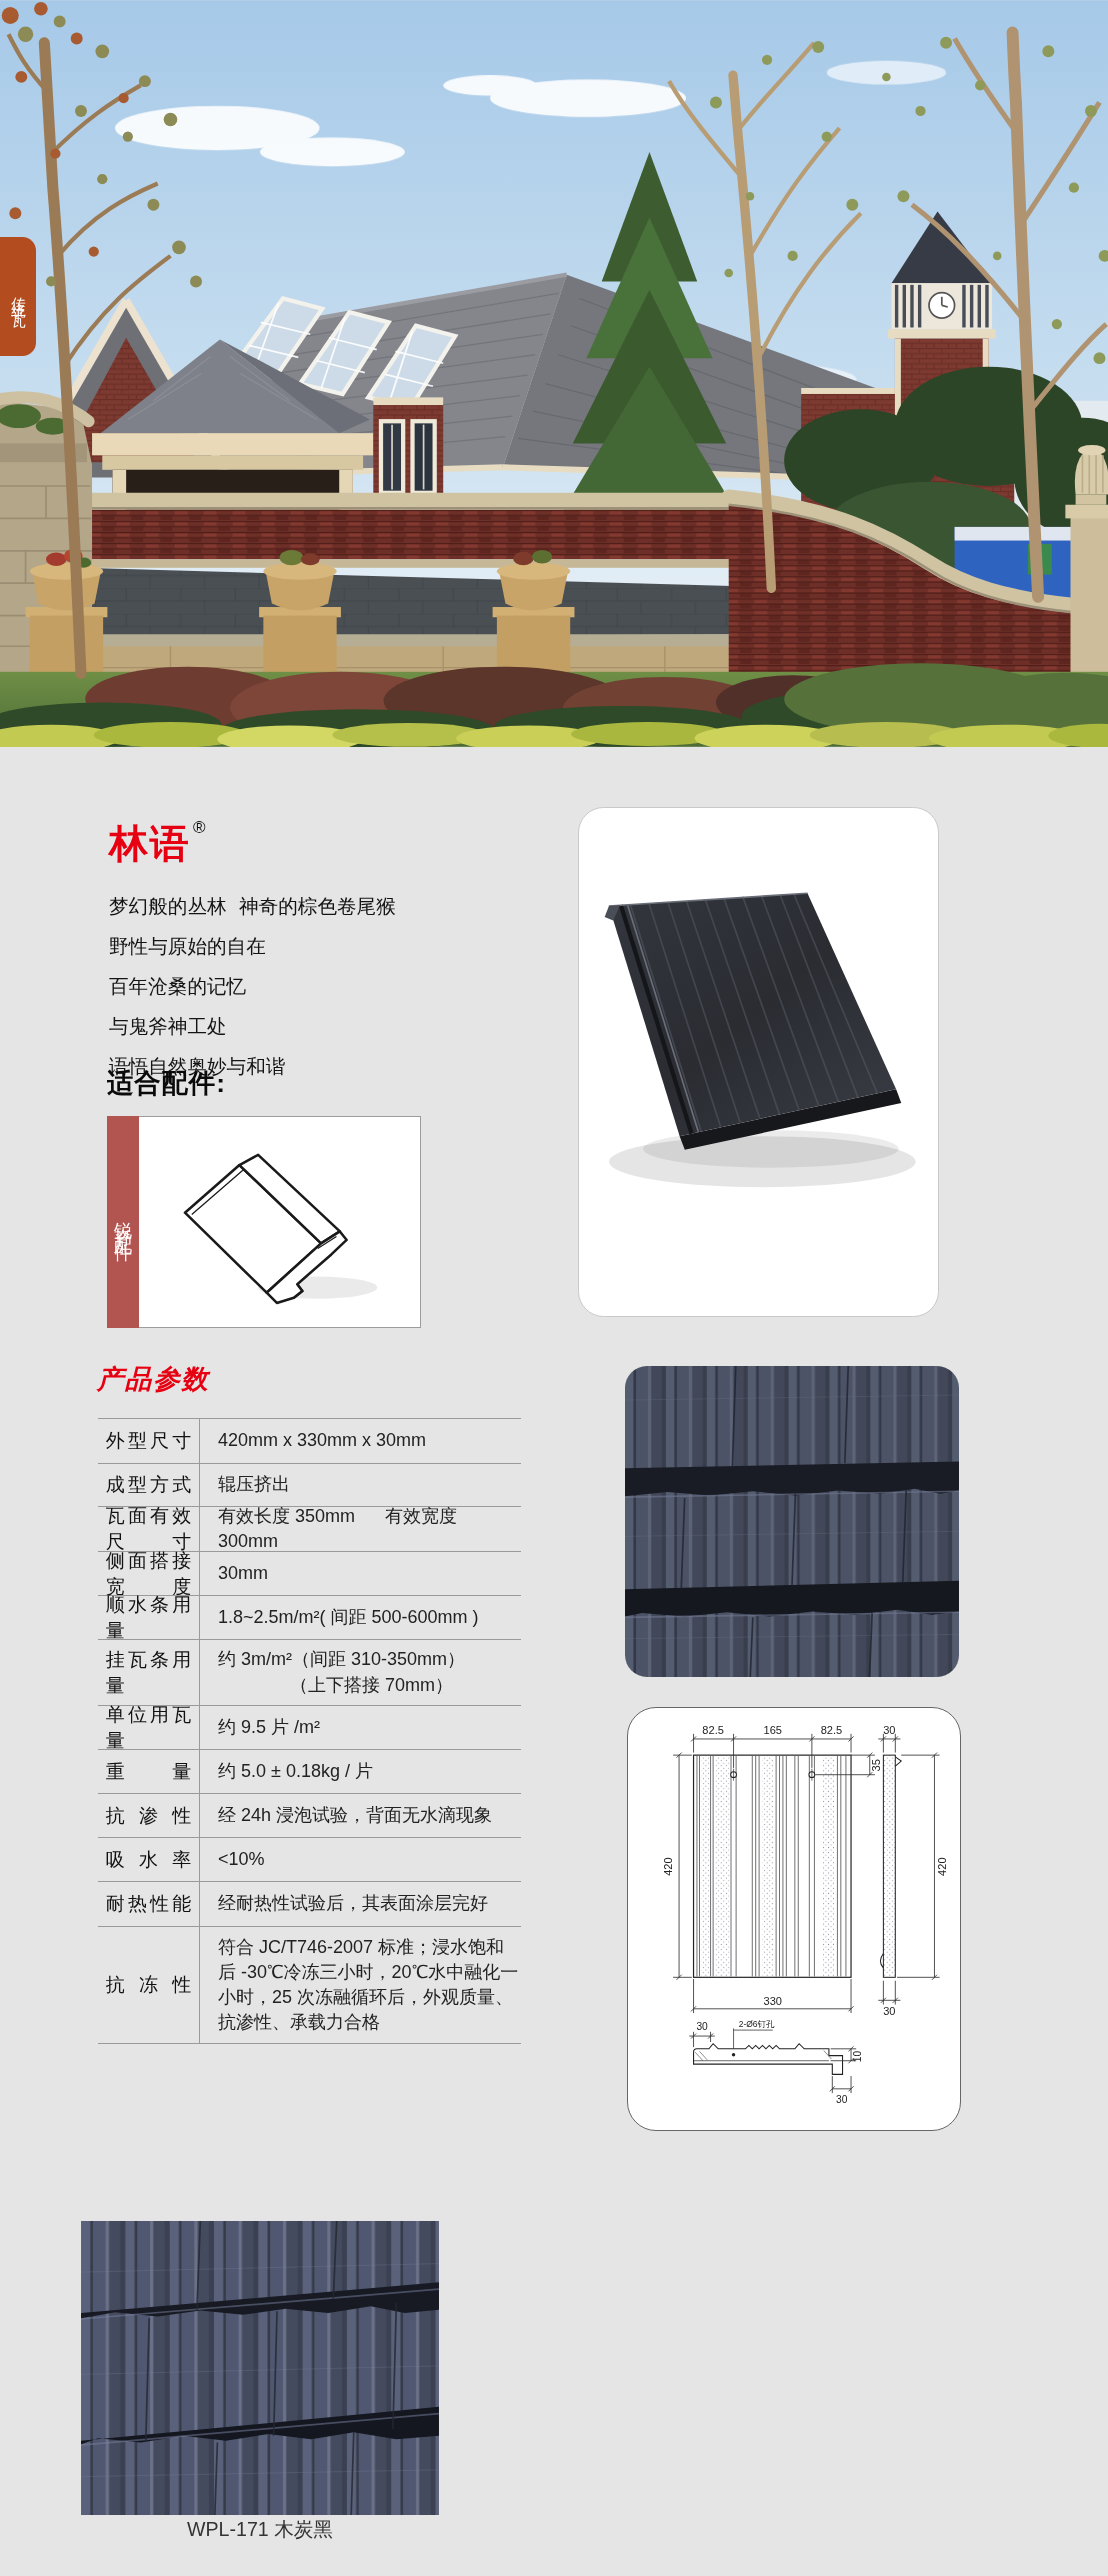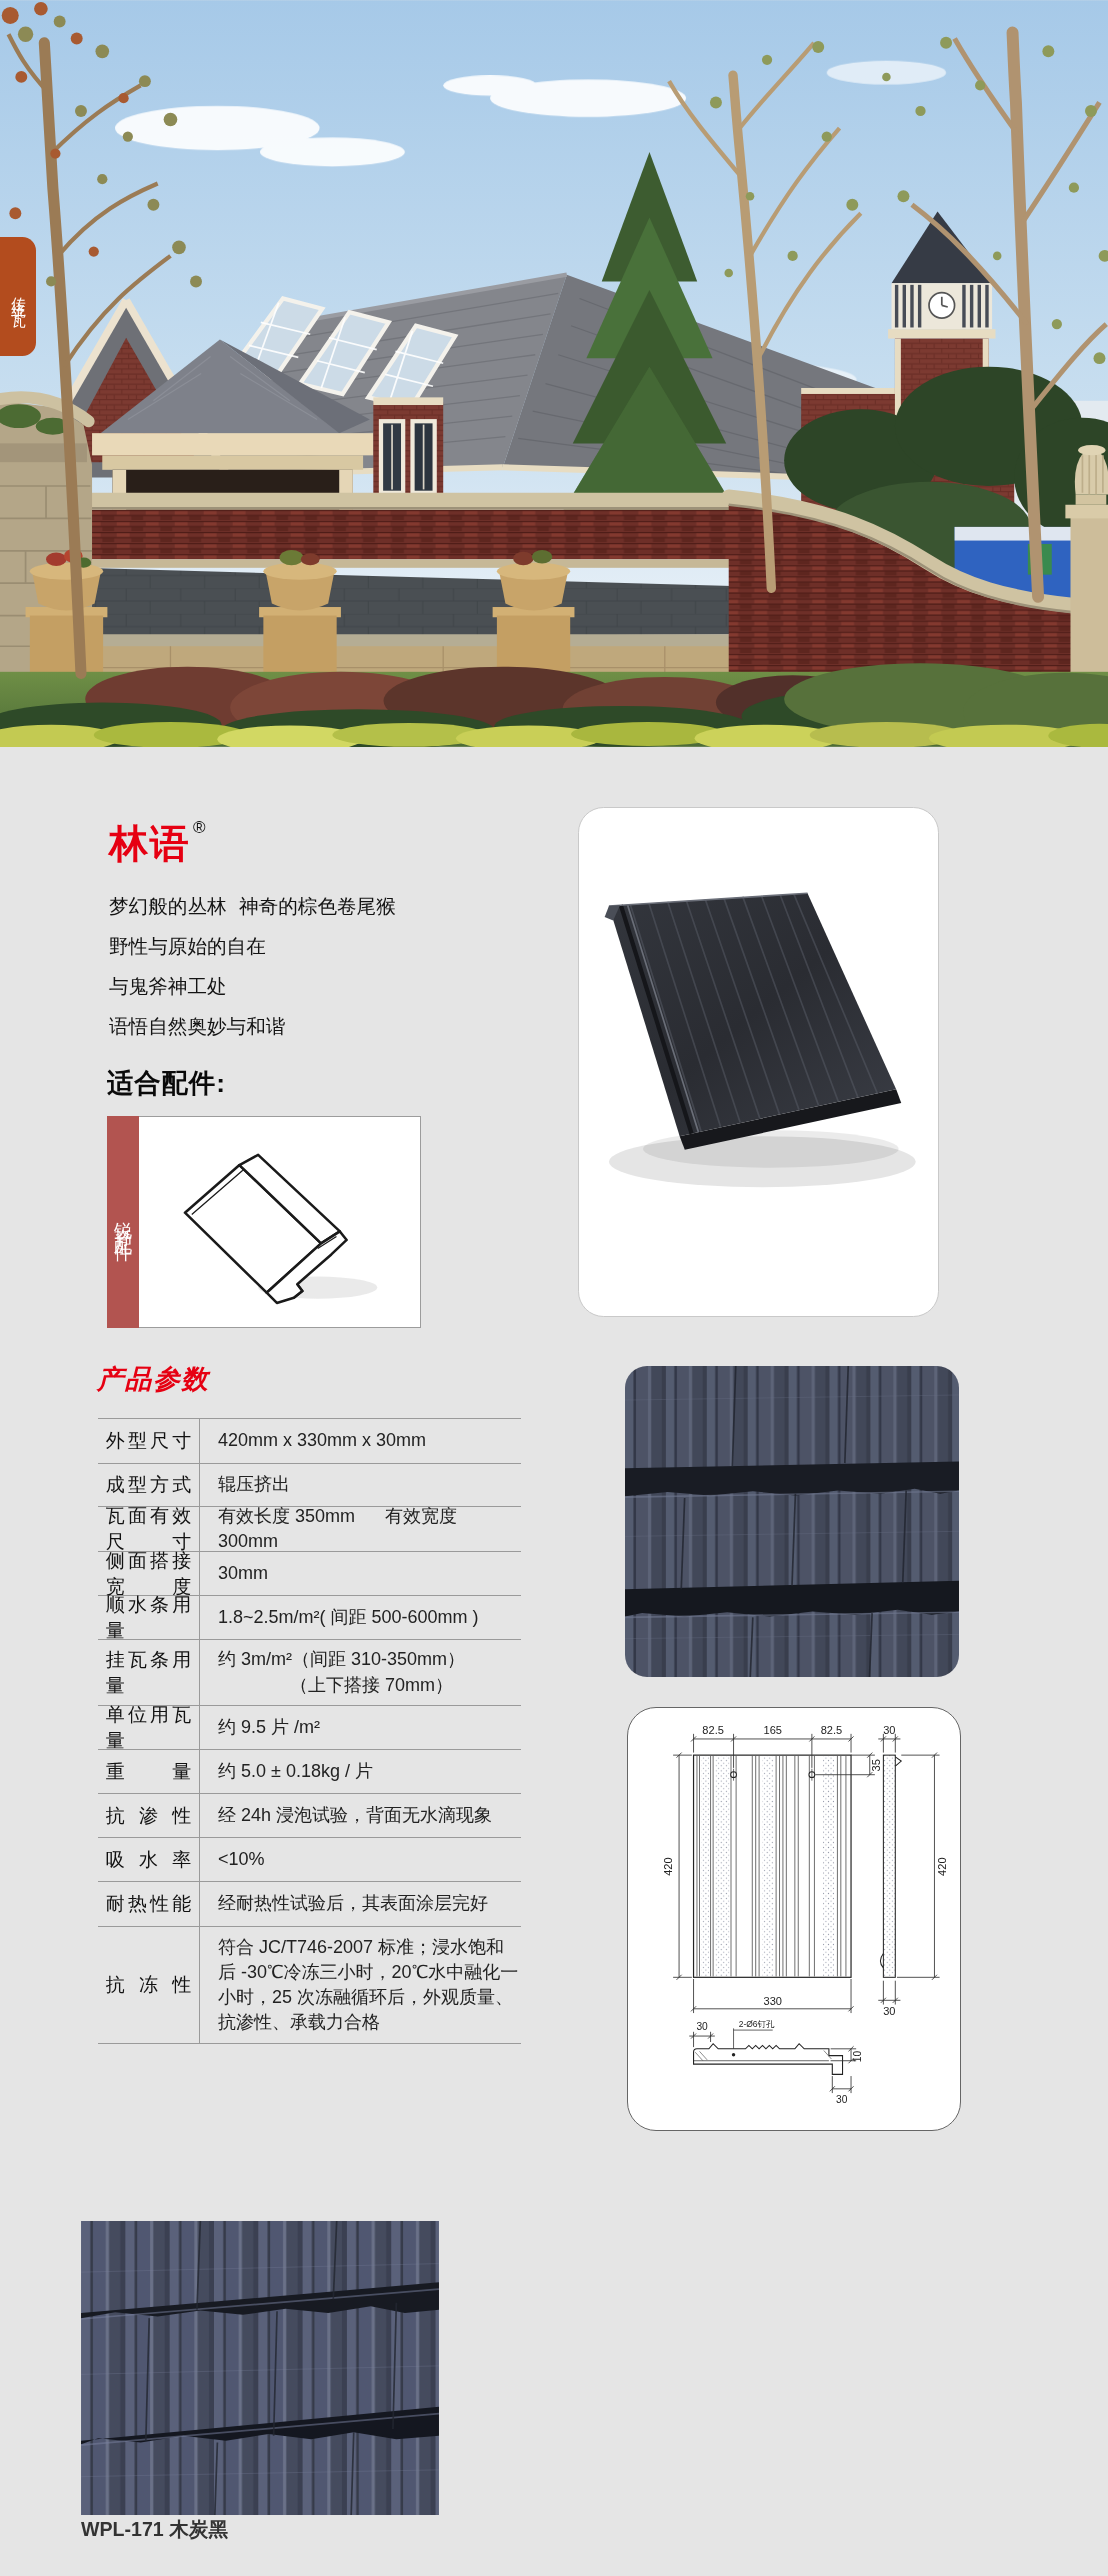--- a/index.html
+++ b/index.html
@@ -30,21 +30,21 @@
   .ptable{position:absolute;left:98px;top:1418px;width:423px;border-top:1.7px solid #9a9a9a;}
   .prow{display:flex;border-bottom:1.7px solid #9a9a9a;align-items:center;}
   .pl{width:102px;align-self:stretch;border-right:1.7px solid #9a9a9a;display:flex;align-items:center;padding:0 7.7px;box-sizing:border-box;}
   .pl span{display:block;width:100%;font-size:19px;color:#111;text-align:justify;text-align-last:justify;}
   .pv{flex:1;padding:3.4px 0 3.4px 18px;font-size:18px;color:#222;line-height:1.4;white-space:pre-wrap;}
   
   .texA{position:absolute;left:625px;top:1366px;width:334px;height:311px;border-radius:22px;overflow:hidden;}
   .diag{position:absolute;left:627px;top:1707px;width:332px;height:422px;border:1.7px solid #666;border-radius:29px;background:#fff;overflow:hidden;}
   
   .texB{position:absolute;left:81px;top:2221px;width:358px;height:294px;overflow:hidden;}
-  .swatch-cap{position:absolute;left:81px;top:2516px;width:358px;font-size:19.6px;color:#333;font-weight:bold;}
+  .swatch-cap{position:absolute;left:81px;top:2516px;width:358px;text-align:center;font-size:19.6px;color:#333;}
   svg text{font-family:"Liberation Sans",sans-serif;}
 </style>
 </head>
 <body>
 
 <div class="canvas">
 
   <div class="hero">
     <svg width="1108" height="747" viewBox="0 0 1300 876">
       <defs>
@@ -360,20 +360,21 @@
       <span>传统平瓦</span>
     </div>
   </div>
 
   <div class="title">
     <span>林语</span><sup>®</sup>
   </div>
   <div class="poem">
     <div>梦幻般的丛林  神奇的棕色卷尾猴</div>
     <div>野性与原始的自在</div>
+    <div>百年沧桑的记忆</div>
     <div>与鬼斧神工处</div>
     <div>语悟自然奥妙与和谐</div>
   </div>
   <div class="fit-head">适合配件:</div>
 
   <div class="acc-box">
     <div class="acc-bar">
       <span>锐脊配件</span>
     </div>
     <div class="acc-draw">

